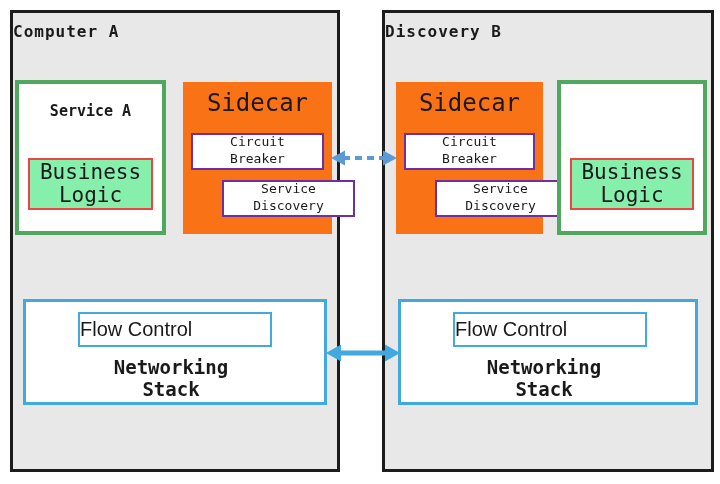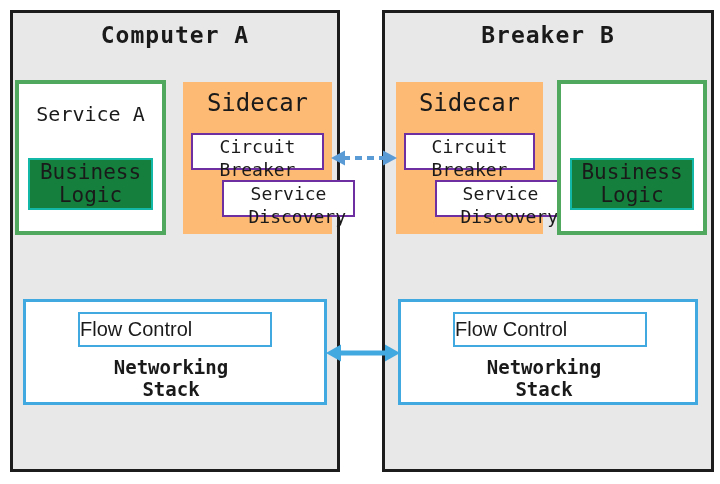--- a/index.html
+++ b/index.html
@@ -8,45 +8,45 @@
     position:relative; width:720px; height:484px; background:#ffffff;
     font-family:"DejaVu Sans Mono", monospace; color:#1a1a1a; overflow:hidden;
   }
   .computer {
     position:absolute; top:10px; height:462px;
     background:#E9E8E8; border:3px solid #1C1C1C;
   }
   .computer-a { left:10px;  width:330px; }
   .computer-b { left:382px; width:332px; }
   .computer-title {
-    text-align:center; padding-top:9px;
-    font-size:23px; font-weight:bold; letter-spacing:1px;
+    text-align:left; padding-top:9px;
+    font-size:16px; font-weight:bold; letter-spacing:1px;
   }
   .service-box {
     position:absolute; width:151px; height:155px;
     background:#ffffff; border:4px solid #4FA85E; text-align:center;
   }
-  .service-title { margin-top:18px; font-size:20px; font-weight:normal; }
+  .service-title { margin-top:18px; font-size:15px; font-weight:bold; }
   .business-logic {
     position:absolute; left:9px; top:74px; width:125px; height:52px;
-    background:#15803d; border:2px solid #14b8a6;
+    background:#86efac; border:2px solid #ef4444;
     display:flex; align-items:center; justify-content:center;
     font-size:21px; line-height:1.08;
   }
   .business-logic span { display:inline-block; width:110px; }
   .sidecar {
     position:absolute; width:149px; height:152px;
-    background:#fdba74; text-align:center;
+    background:#f97316; text-align:center;
   }
   .sidecar-title { padding-top:7px; font-size:24px; }
   .sidecar-comp {
     position:absolute; left:8px; width:133px; height:37px;
     background:#ffffff; border:2px solid #6E30A0;
-    display:flex; align-items:flex-start; justify-content:center;
-    font-size:18px; line-height:1.3;
+    display:flex; align-items:flex-end; justify-content:center;
+    font-size:13px; line-height:1.3;
   }
   .sidecar-comp span { display:inline-block; width:80px; }
   .comp-1 { top:51px; }
   .comp-2 { top:98px;margin-left:31px; }
   .network-box {
     position:absolute; top:286px; height:106px;
     background:#ffffff; border:3px solid #41A8E0;
   }
   .flow-control {
     position:absolute; left:52px; top:10px; width:194px; height:35px;
@@ -90,21 +90,21 @@
       <div class="flow-control">
         <span>Flow Control</span>
       </div>
       <div class="network-label">
         <span>Networking Stack</span>
       </div>
     </div>
   </div>
 
   <div class="computer computer-b">
-    <div class="computer-title">Breaker B</div>
+    <div class="computer-title">Discovery B</div>
 
     <div class="sidecar" style="left:11px; top:69px; width:147px;">
       <div class="sidecar-title">Sidecar</div>
       <div class="sidecar-comp comp-1" style="width:131px;">
         <span>Circuit Breaker</span>
       </div>
       <div class="sidecar-comp comp-2" style="width:131px;">
         <span>Service Discovery</span>
       </div>
     </div>

